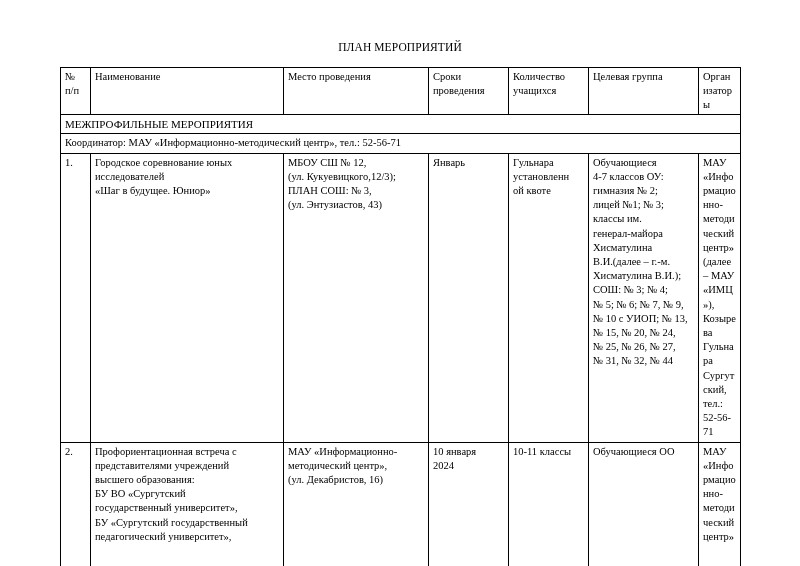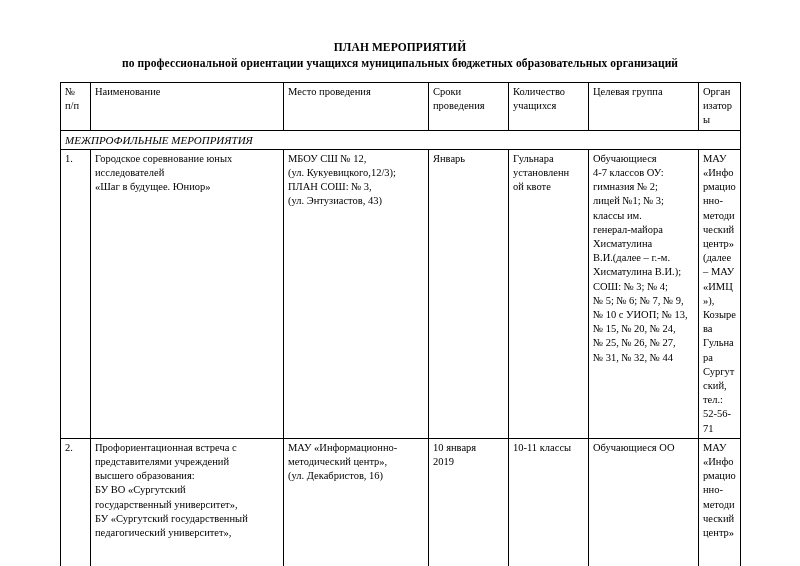--- a/index.html
+++ b/index.html
@@ -22,21 +22,21 @@
     height: 566px;
     box-sizing: border-box;
     padding: 0;
   }
 
   
   .doc-title {
     margin: 0;
     padding-top: 40px;
     text-align: center;
-    font-weight: bold;
+    font-weight: normal;
     font-size: 11.5px;
     line-height: 15.5px;
     letter-spacing: 0.1px;
   }
   .doc-title .line {
     display: block;
     white-space: nowrap;
   }
 
   
@@ -84,21 +84,20 @@
   }
 
   
   td.section-title {
     text-align: center;
     font-weight: bold;
     font-size: 11px;
     padding-top: 2px;
     padding-bottom: 0px;
     border-bottom: none;
-    font-style: italic;
   }
   td.section-sub {
     text-align: center;
     font-weight: normal;
     font-size: 10.5px;
     padding-top: 0px;
     padding-bottom: 2px;
     border-top: none;
   }
 
@@ -108,21 +107,20 @@
   .tall-1 { height: 186px; }
   .tall-2 { height: 156px; }
 </style>
 </head>
 <body>
 
 <div class="page">
 
   <div class="doc-title">
     <span class="line">ПЛАН МЕРОПРИЯТИЙ</span>
-    <span class="line">по профессиональной ориентации учащихся муниципальных бюджетных образовательных организаций</span>
   </div>
 
   <div class="table-wrap">
     <table class="plan">
       <colgroup>
         <col class="c-num">
           <col class="c-name">
           <col class="c-place">
         <col class="c-dates">
           <col class="c-count">
@@ -154,20 +152,23 @@
           </th>
           <th class="hdr">Целевая группа</th>
           <th class="hdr">Организаторы</th>
         </tr>
       </thead>
 
       <tbody>
 
         <tr>
           <td class="section-title" colspan="7">МЕЖПРОФИЛЬНЫЕ МЕРОПРИЯТИЯ</td>
+        </tr>
+        <tr>
+          <td class="section-sub" colspan="7">Координатор: МАУ «Информационно-методический центр», тел.: 52-56-71</td>
         </tr>
 
         <tr>
           <td class="num tall-1">1.</td>
           <td>
             <span class="cell-lines">
               <span>Городское соревнование юных</span>
               <span>исследователей</span>
               <span>«Шаг в будущее. Юниор»</span>
             </span>
@@ -246,21 +247,21 @@
           <td>
             <span class="cell-lines">
               <span>МАУ «Информационно-</span>
               <span>методический центр»,</span>
               <span>(ул. Декабристов, 16)</span>
             </span>
           </td>
           <td class="dates">
             <span class="cell-lines">
               <span>10 января</span>
-              <span>2019</span>
+              <span>2024</span>
             </span>
           </td>
           <td>
             <span class="cell-lines">
               <span>10-11 классы</span>
             </span>
           </td>
           <td>
             <span class="cell-lines">
               <span>Обучающиеся ОО</span>

